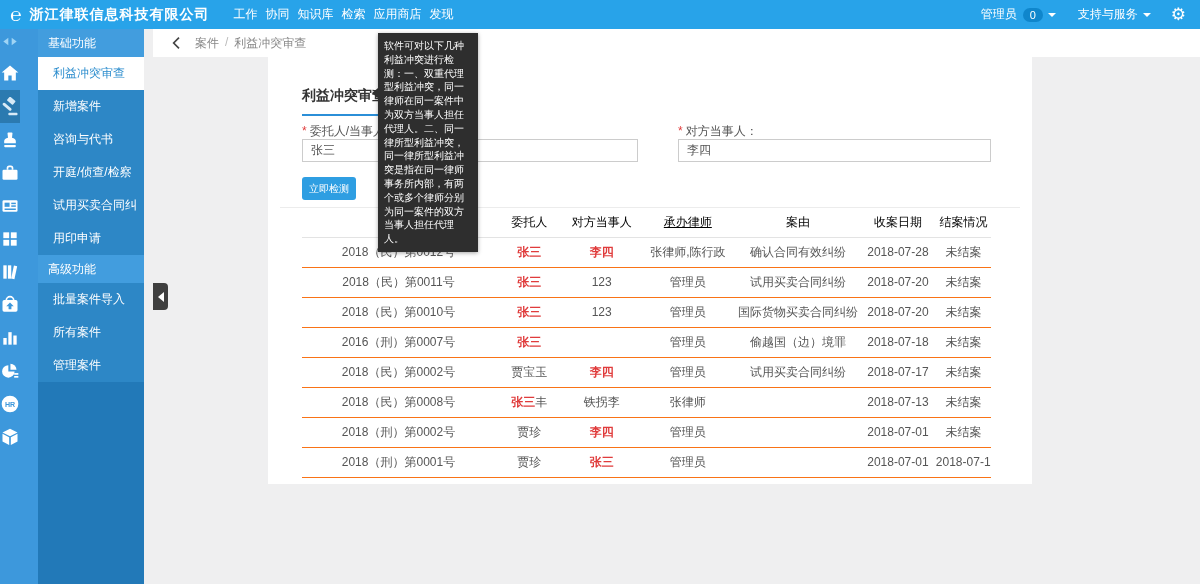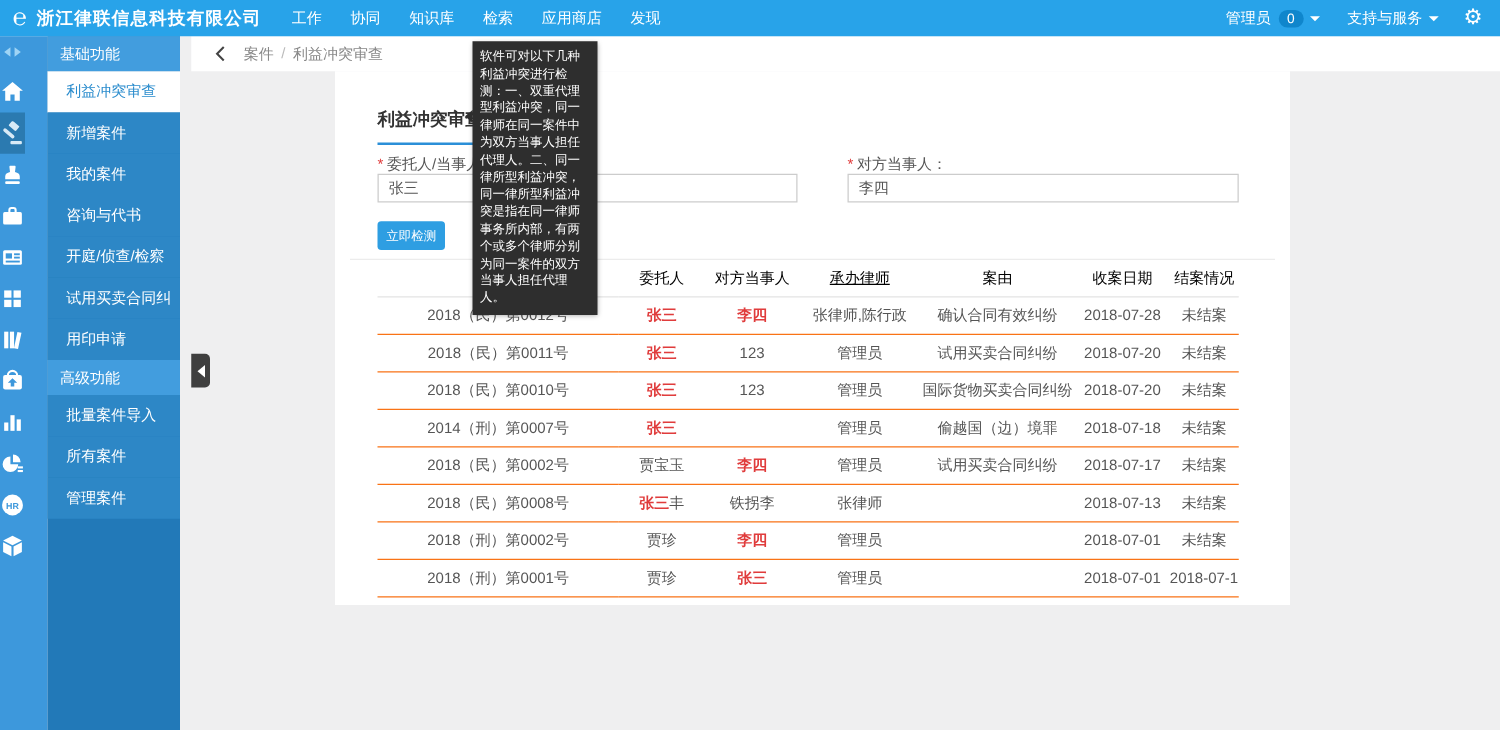--- a/index.html
+++ b/index.html
@@ -5,21 +5,21 @@
   * { margin:0; padding:0; box-sizing:border-box; }
   body {
     width:1200px; height:584px; position:relative; overflow:hidden;
     background:#efeff0;
     font-family:"Liberation Sans","DejaVu Sans",sans-serif;
   }
   
   .topbar{position:absolute;top:0;left:0;right:0;height:29px;background:#28a3e9;display:flex;align-items:center;color:#fff;z-index:20;}
   .logo{margin-left:10px;font-size:19px;font-style:italic;font-weight:bold;line-height:29px;}
   .company{margin-left:8px;font-size:14px;font-weight:bold;letter-spacing:1px;}
-  .tmenu{display:flex;margin-left:20px;gap:15px;font-size:12px;}
+  .tmenu{display:flex;margin-left:20px;font-size:12px;}
   .tmenu-item{cursor:pointer;padding:0 4px;line-height:29px;}
   .topbar-right{margin-left:auto;display:flex;align-items:center;margin-right:14px;font-size:12px;}
   .user-group,.support-group{display:flex;align-items:center;cursor:pointer;}
   .badge{background:#0f86cc;border-radius:8px;padding:1px 7px;font-size:11px;margin-left:6px;}
   .caret{width:0;height:0;border-left:4px solid transparent;border-right:4px solid transparent;border-top:4px solid #fff;display:inline-block;margin-left:5px;}
   .support-group{margin-left:22px;}
   .gear{margin-left:20px;font-size:17px;cursor:pointer;line-height:29px;font-family:"DejaVu Sans",sans-serif;}
   
   .sidebar{position:absolute;top:29px;left:0;bottom:0;width:153px;display:flex;z-index:15;}
   .rail{width:38px;background:#3d98dc;display:flex;flex-direction:column;align-items:flex-start;}
@@ -184,21 +184,20 @@
           <path d="M12 2l9 4.5L12 11 3 6.5z"></path>
           <path d="M3 8.2l8 4v9.3l-8-4z"></path>
           <path d="M21 8.2l-8 4v9.3l8-4z"></path>
         </svg>
     </div>
   </div>
   <div class="menu">
       <div class="menu-header">基础功能</div>
       <div class="menu-item selected">利益冲突审查</div>
       <div class="menu-item">新增案件</div>
-      <div class="menu-item">我的案件</div>
       <div class="menu-item">咨询与代书</div>
       <div class="menu-item">开庭/侦查/检察</div>
       <div class="menu-item">试用买卖合同纠纷</div>
       <div class="menu-item">用印申请</div>
       <div class="menu-header">高级功能</div>
       <div class="menu-item">批量案件导入</div>
       <div class="menu-item">所有案件</div>
       <div class="menu-item">管理案件</div>
     </div>
 </div>
@@ -272,21 +271,21 @@
             <tr>
               <td><span>2018（民）第0010号</span></td>
               <td><span class="red">张三</span></td>
               <td><span>123</span></td>
               <td><span>管理员</span></td>
               <td><span>国际货物买卖合同纠纷</span></td>
               <td><span>2018-07-20</span></td>
               <td><span>未结案</span></td>
             </tr>
             <tr>
-              <td><span>2014（刑）第0007号</span></td>
+              <td><span>2016（刑）第0007号</span></td>
               <td><span class="red">张三</span></td>
               <td></td>
               <td><span>管理员</span></td>
               <td><span>偷越国（边）境罪</span></td>
               <td><span>2018-07-18</span></td>
               <td><span>未结案</span></td>
             </tr>
             <tr>
               <td><span>2018（民）第0002号</span></td>
               <td><span>贾宝玉</span></td>

